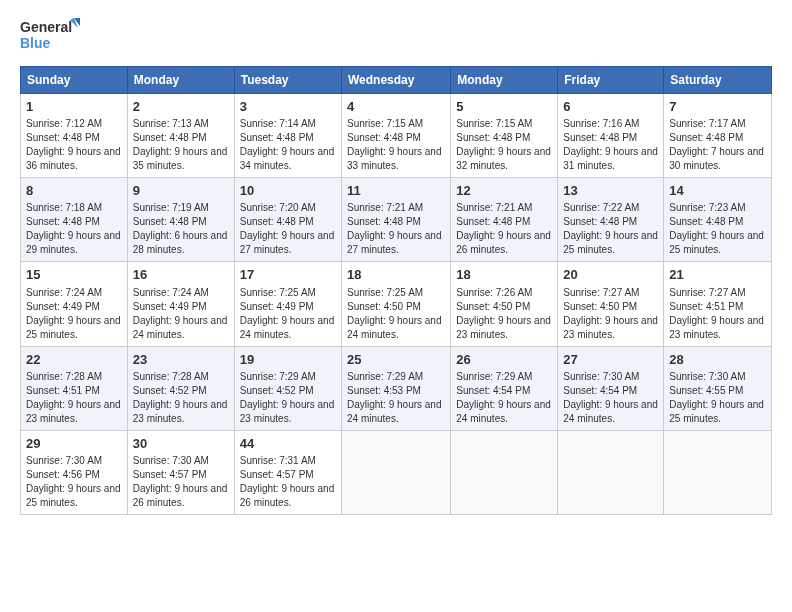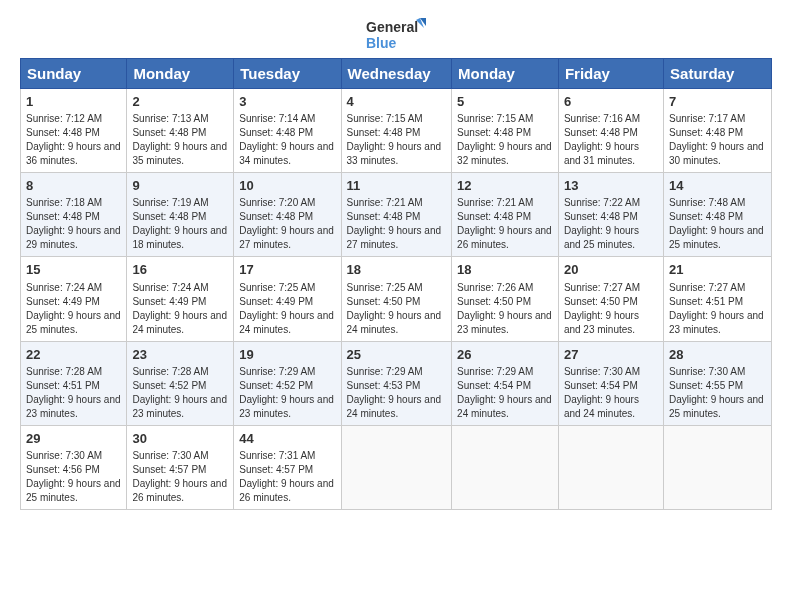--- a/index.html
+++ b/index.html
@@ -5,22 +5,23 @@
     * { box-sizing: border-box; margin: 0; padding: 0; }
     body {
       font-family: Arial, sans-serif;
       background: #fff;
       width: 792px;
       min-height: 612px;
       padding: 16px 20px;
     }
     .header-area {
       display: flex;
-      justify-content: center;
+      justify-content: flex-start;
       align-items: flex-start;
+      margin-bottom: 8px;
     }
     .logo {
       display: flex;
       align-items: center;
       gap: 4px;
     }
     .title-block {
       text-align: right;
     }
     .main-title {
@@ -34,21 +35,21 @@
     }
     .calendar-table {
       width: 100%;
       border-collapse: collapse;
       font-size: 10.5px;
     }
     .calendar-table thead tr th {
       background-color: #3d6eb4;
       color: #fff;
       font-weight: bold;
-      font-size: 15px;
+      font-size: 12px;
       padding: 6px 6px;
       text-align: left;
       border: 1px solid #2a55a0;
     }
     .calendar-table tbody tr td {
       border: 1px solid #ccc;
       vertical-align: top;
       padding: 4px 5px;
       height: 78px;
       width: 113px;
@@ -101,30 +102,30 @@
       </tr>
   </thead>
   <tbody id="calendar-body">
   <tr>
         <td><span class="day-number">1</span><span>Sunrise: 7:12 AM</span><br><span>Sunset: 4:48 PM</span><br><span>Daylight: 9 hours and 36 minutes.</span></td>
         <td><span class="day-number">2</span><span>Sunrise: 7:13 AM</span><br><span>Sunset: 4:48 PM</span><br><span>Daylight: 9 hours and 35 minutes.</span></td>
         <td><span class="day-number">3</span><span>Sunrise: 7:14 AM</span><br><span>Sunset: 4:48 PM</span><br><span>Daylight: 9 hours and 34 minutes.</span></td>
         <td><span class="day-number">4</span><span>Sunrise: 7:15 AM</span><br><span>Sunset: 4:48 PM</span><br><span>Daylight: 9 hours and 33 minutes.</span></td>
         <td><span class="day-number">5</span><span>Sunrise: 7:15 AM</span><br><span>Sunset: 4:48 PM</span><br><span>Daylight: 9 hours and 32 minutes.</span></td>
         <td><span class="day-number">6</span><span>Sunrise: 7:16 AM</span><br><span>Sunset: 4:48 PM</span><br><span>Daylight: 9 hours and 31 minutes.</span></td>
-        <td><span class="day-number">7</span><span>Sunrise: 7:17 AM</span><br><span>Sunset: 4:48 PM</span><br><span>Daylight: 9 hours and 30 minutes.</span></td>
+        <td><span class="day-number">7</span><span>Sunrise: 7:17 AM</span><br><span>Sunset: 4:48 PM</span><br><span>Daylight: 7 hours and 30 minutes.</span></td>
       </tr>
       <tr>
         <td><span class="day-number">8</span><span>Sunrise: 7:18 AM</span><br><span>Sunset: 4:48 PM</span><br><span>Daylight: 9 hours and 29 minutes.</span></td>
-        <td><span class="day-number">9</span><span>Sunrise: 7:19 AM</span><br><span>Sunset: 4:48 PM</span><br><span>Daylight: 9 hours and 18 minutes.</span></td>
+        <td><span class="day-number">9</span><span>Sunrise: 7:19 AM</span><br><span>Sunset: 4:48 PM</span><br><span>Daylight: 6 hours and 28 minutes.</span></td>
         <td><span class="day-number">10</span><span>Sunrise: 7:20 AM</span><br><span>Sunset: 4:48 PM</span><br><span>Daylight: 9 hours and 27 minutes.</span></td>
         <td><span class="day-number">11</span><span>Sunrise: 7:21 AM</span><br><span>Sunset: 4:48 PM</span><br><span>Daylight: 9 hours and 27 minutes.</span></td>
         <td><span class="day-number">12</span><span>Sunrise: 7:21 AM</span><br><span>Sunset: 4:48 PM</span><br><span>Daylight: 9 hours and 26 minutes.</span></td>
         <td><span class="day-number">13</span><span>Sunrise: 7:22 AM</span><br><span>Sunset: 4:48 PM</span><br><span>Daylight: 9 hours and 25 minutes.</span></td>
-        <td><span class="day-number">14</span><span>Sunrise: 7:48 AM</span><br><span>Sunset: 4:48 PM</span><br><span>Daylight: 9 hours and 25 minutes.</span></td>
+        <td><span class="day-number">14</span><span>Sunrise: 7:23 AM</span><br><span>Sunset: 4:48 PM</span><br><span>Daylight: 9 hours and 25 minutes.</span></td>
       </tr>
       <tr>
         <td><span class="day-number">15</span><span>Sunrise: 7:24 AM</span><br><span>Sunset: 4:49 PM</span><br><span>Daylight: 9 hours and 25 minutes.</span></td>
         <td><span class="day-number">16</span><span>Sunrise: 7:24 AM</span><br><span>Sunset: 4:49 PM</span><br><span>Daylight: 9 hours and 24 minutes.</span></td>
         <td><span class="day-number">17</span><span>Sunrise: 7:25 AM</span><br><span>Sunset: 4:49 PM</span><br><span>Daylight: 9 hours and 24 minutes.</span></td>
         <td><span class="day-number">18</span><span>Sunrise: 7:25 AM</span><br><span>Sunset: 4:50 PM</span><br><span>Daylight: 9 hours and 24 minutes.</span></td>
         <td><span class="day-number">18</span><span>Sunrise: 7:26 AM</span><br><span>Sunset: 4:50 PM</span><br><span>Daylight: 9 hours and 23 minutes.</span></td>
         <td><span class="day-number">20</span><span>Sunrise: 7:27 AM</span><br><span>Sunset: 4:50 PM</span><br><span>Daylight: 9 hours and 23 minutes.</span></td>
         <td><span class="day-number">21</span><span>Sunrise: 7:27 AM</span><br><span>Sunset: 4:51 PM</span><br><span>Daylight: 9 hours and 23 minutes.</span></td>
       </tr>

